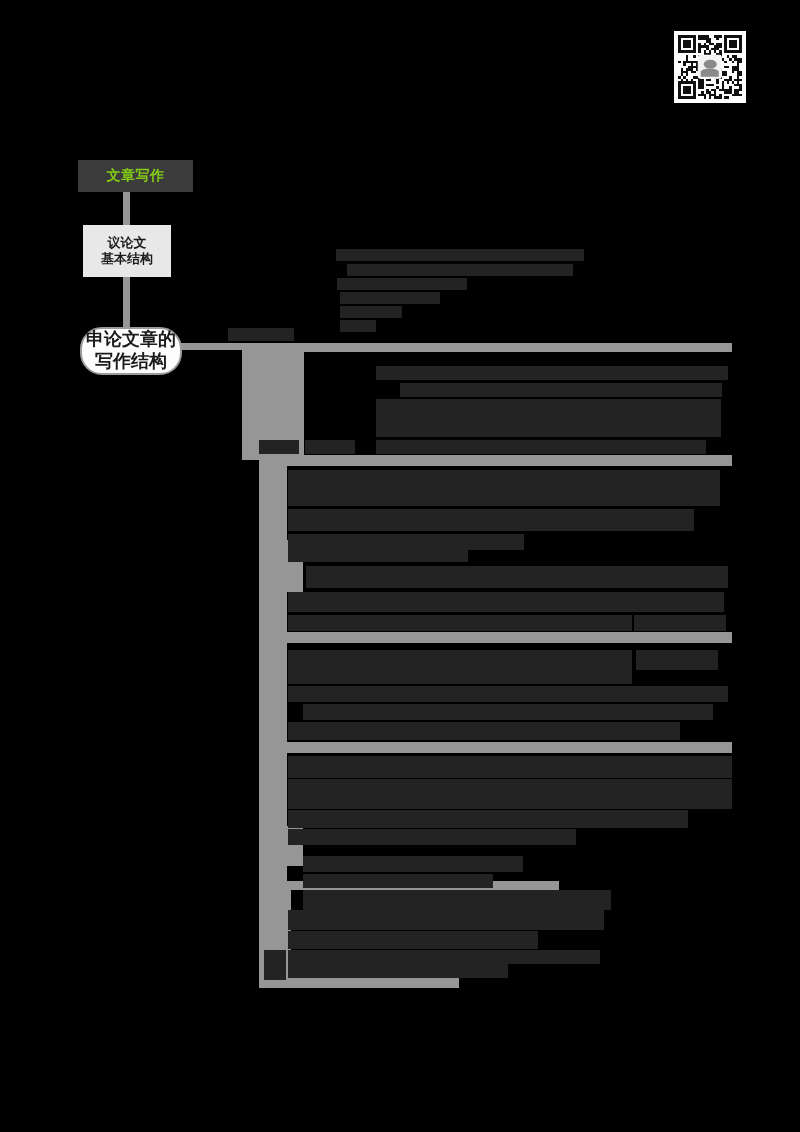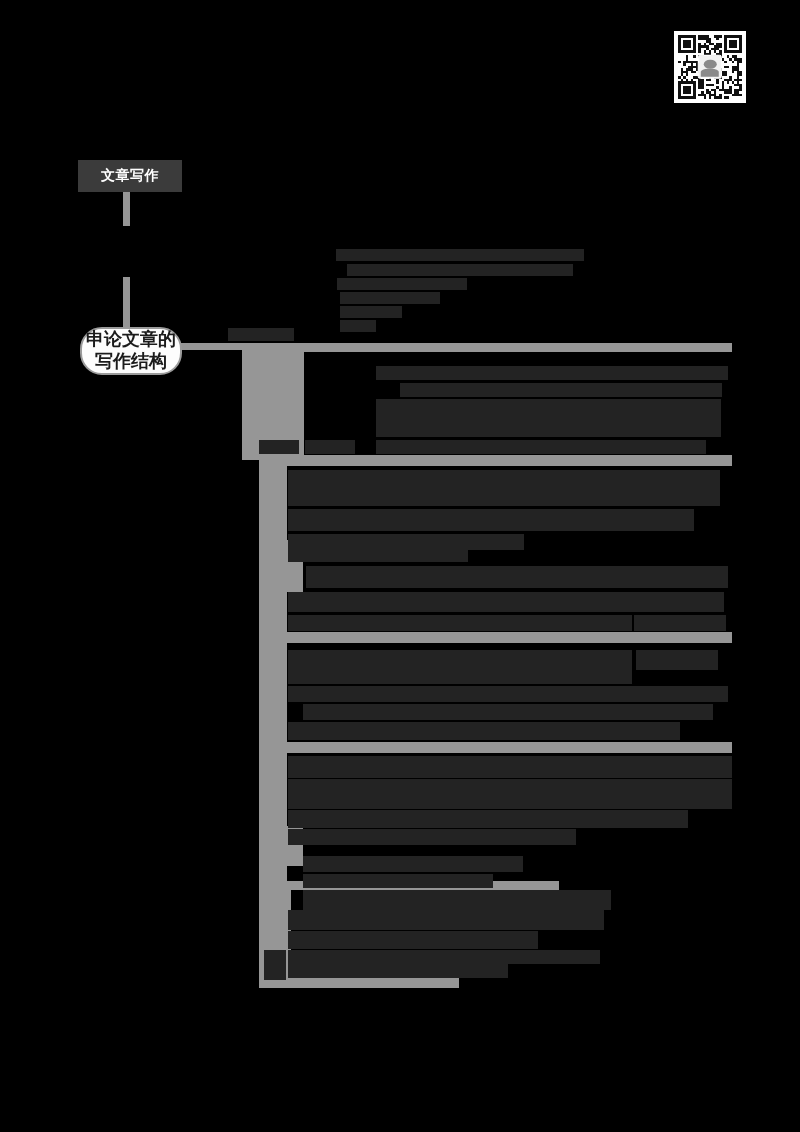--- a/index.html
+++ b/index.html
@@ -749,21 +749,23 @@
         <div class="qr-cell"></div>
         <div class="qr-cell"></div>
       </div>
     <div class="qr-logo"></div>
   </div>
 
   <div class="conn" id="conn-0" style="left: 123px; top: 192px; width: 7px; height: 34px; background: rgb(150, 150, 150);"></div>
   <div class="conn" id="conn-1" style="left: 123px; top: 277px; width: 7px; height: 51px; background: rgb(150, 150, 150);"></div>
   <div class="conn" id="conn-2" style="left: 181px; top: 343px; width: 62px; height: 7px; background: rgb(150, 150, 150);"></div>
 
-  <div class="node node-root" id="node-0" style="left: 78px; top: 160px; width: 104px; height: 32px; background: rgb(59, 59, 59); color: #ffffff;">文章写作</div>
+  <div class="node node-root" id="node-0" style="left: 78px; top: 160px; width: 115px; height: 32px; background: rgb(59, 59, 59); color: #84cc16;">文章写作</div>
+  <div class="node node-mid" id="node-1" style="left: 83px; top: 225px; width: 88px; height: 52px; background: rgb(232, 232, 232); color: rgb(27, 27, 27);">议论文
+基本结构</div>
   <div class="node node-leaf" id="node-2" style="left: 80px; top: 327px; width: 102px; height: 48px; background: rgb(253, 253, 253); color: rgb(27, 27, 27); border-color: rgb(155, 155, 155);">申论文章的
 写作结构</div>
 
   <div id="structure-layer">
       <div class="trunk" style="left: 242px; top: 350px; width: 62px; height: 110px; background: rgb(150, 150, 150);"></div>
       <div class="trunk" style="left: 259px; top: 350px; width: 28px; height: 638px; background: rgb(150, 150, 150);"></div>
       <div class="trunk" style="left: 259px; top: 976px; width: 200px; height: 12px; background: rgb(150, 150, 150);"></div>
       <div class="trunk" style="left: 242px; top: 343px; width: 490px; height: 9px; background: rgb(150, 150, 150);"></div>
       <div class="trunk" style="left: 259px; top: 455px; width: 473px; height: 11px; background: rgb(150, 150, 150);"></div>
       <div class="trunk" style="left: 259px; top: 632px; width: 473px; height: 11px; background: rgb(150, 150, 150);"></div>

